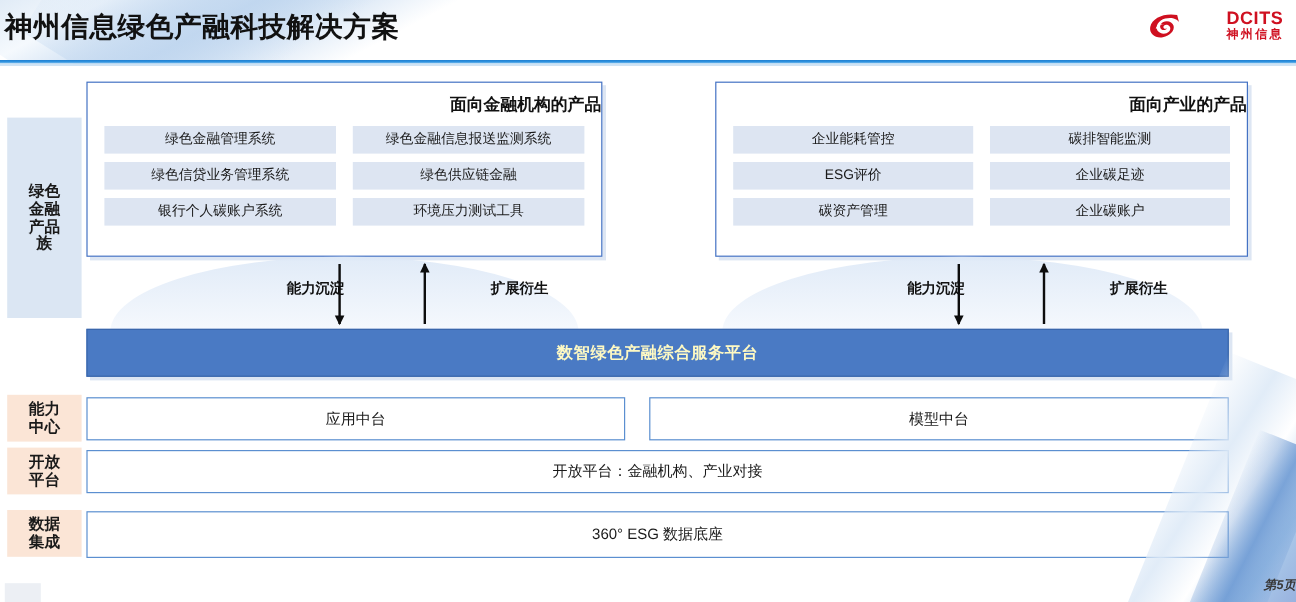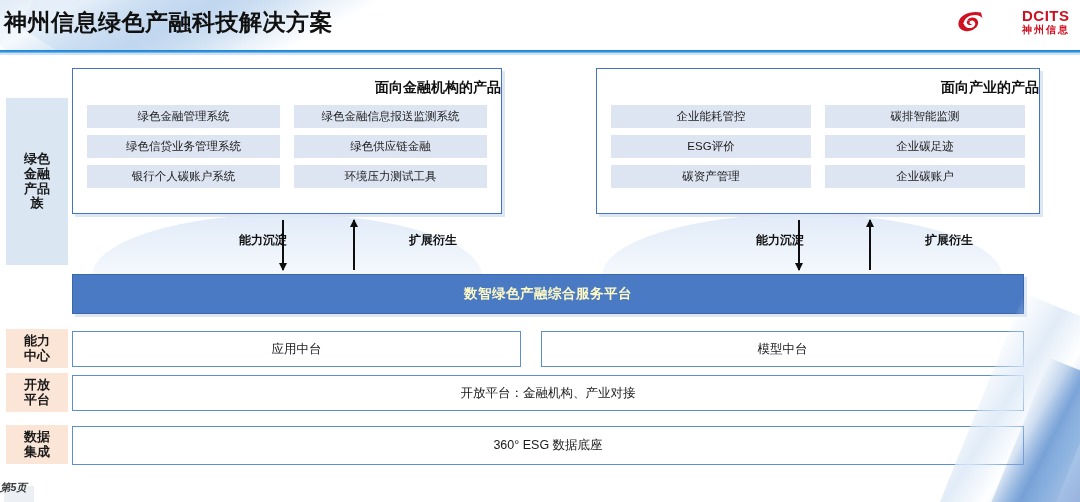--- a/index.html
+++ b/index.html
@@ -166,21 +166,21 @@
     display:flex;align-items:center;justify-content:center;
   }
   .lbox span{font-size:12.5px;color:#1a1a1a;}
   .mid-l{left:72px;top:331px;width:447px;height:34px;}
   .mid-r{left:541px;top:331px;width:481px;height:34px;}
   .open-row{left:72px;top:375px;width:950px;height:34px;}
   .data-row{left:72px;top:426px;width:950px;height:37px;}
 
   
   .footer{
-    position:absolute;left:0;top:481px;width:1080px;text-align:left;
+    position:absolute;left:0;top:481px;width:1080px;text-align:right;
     font-size:10.5px;font-style:italic;font-weight:bold;color:#3a3a3a;
   }
   .bl-tab{
     position:absolute;left:4px;top:486px;width:30px;height:16px;
     background:#eceff4;
   }
 </style>
 </head>
 <body>
 

